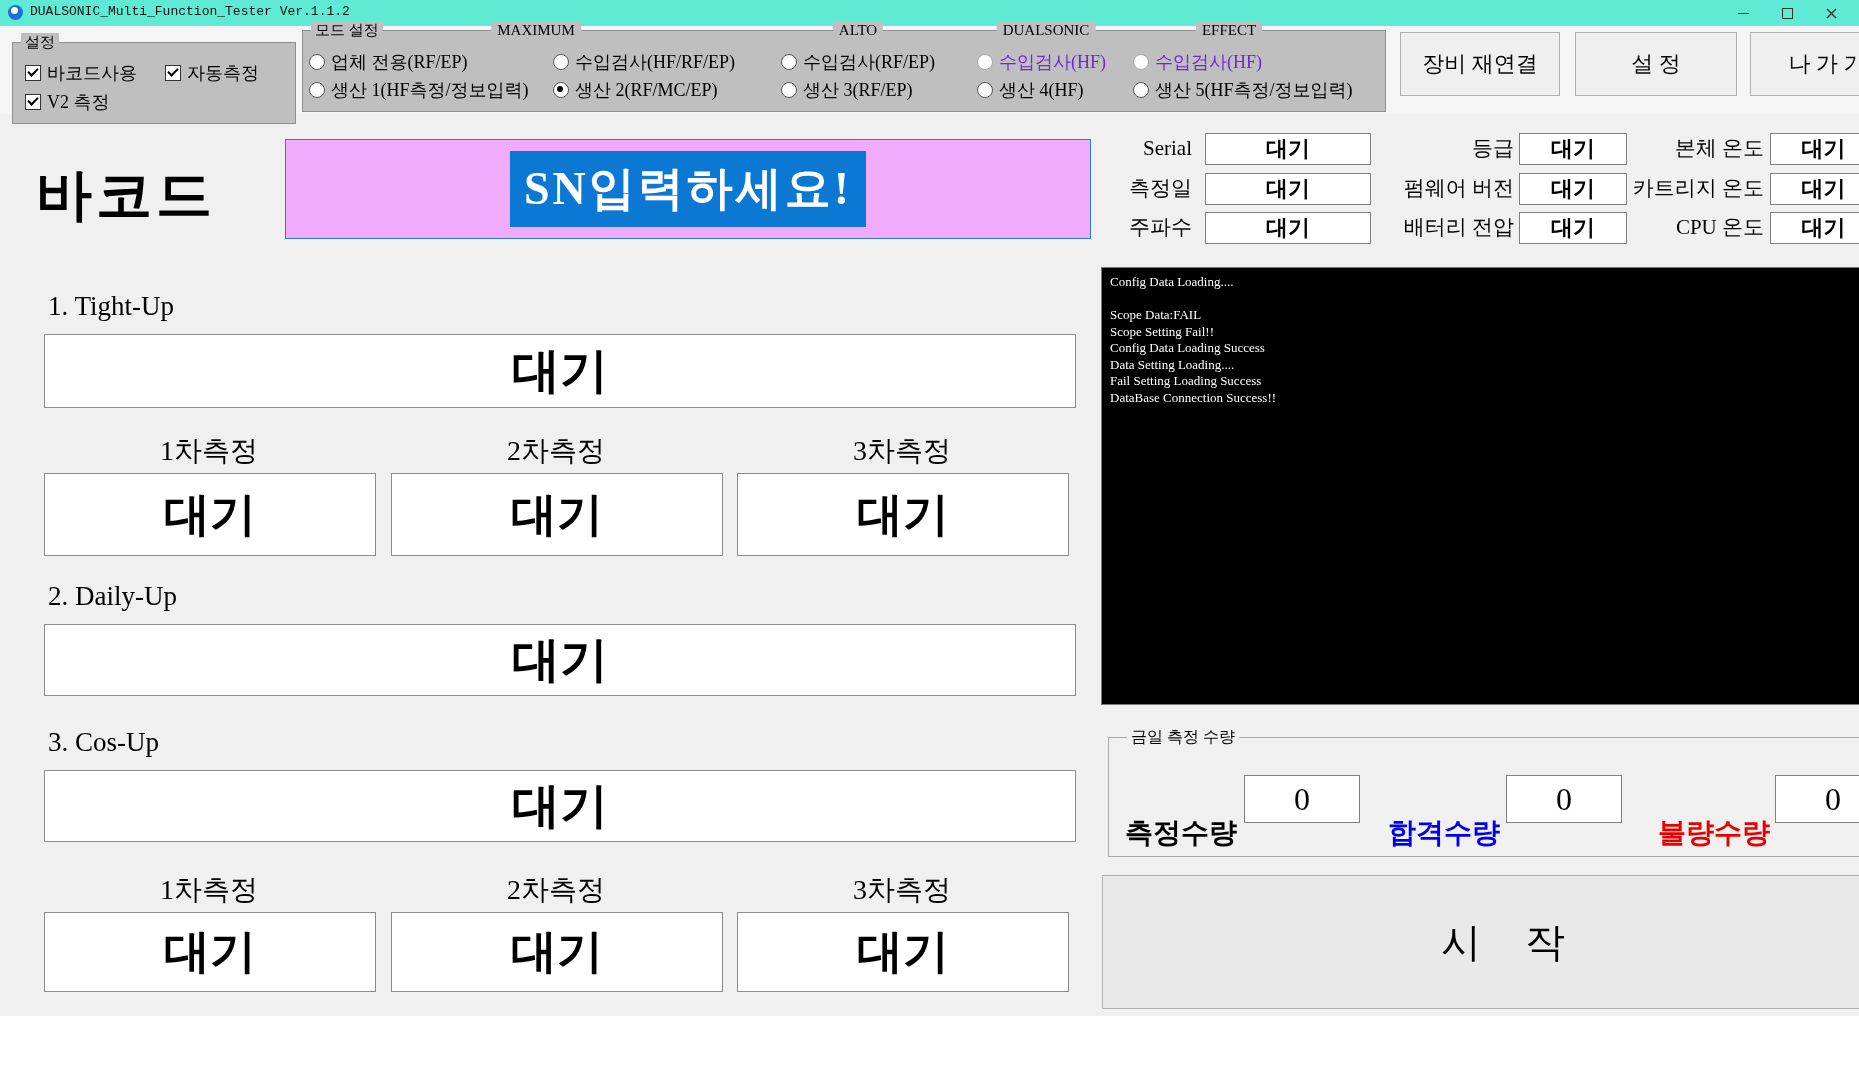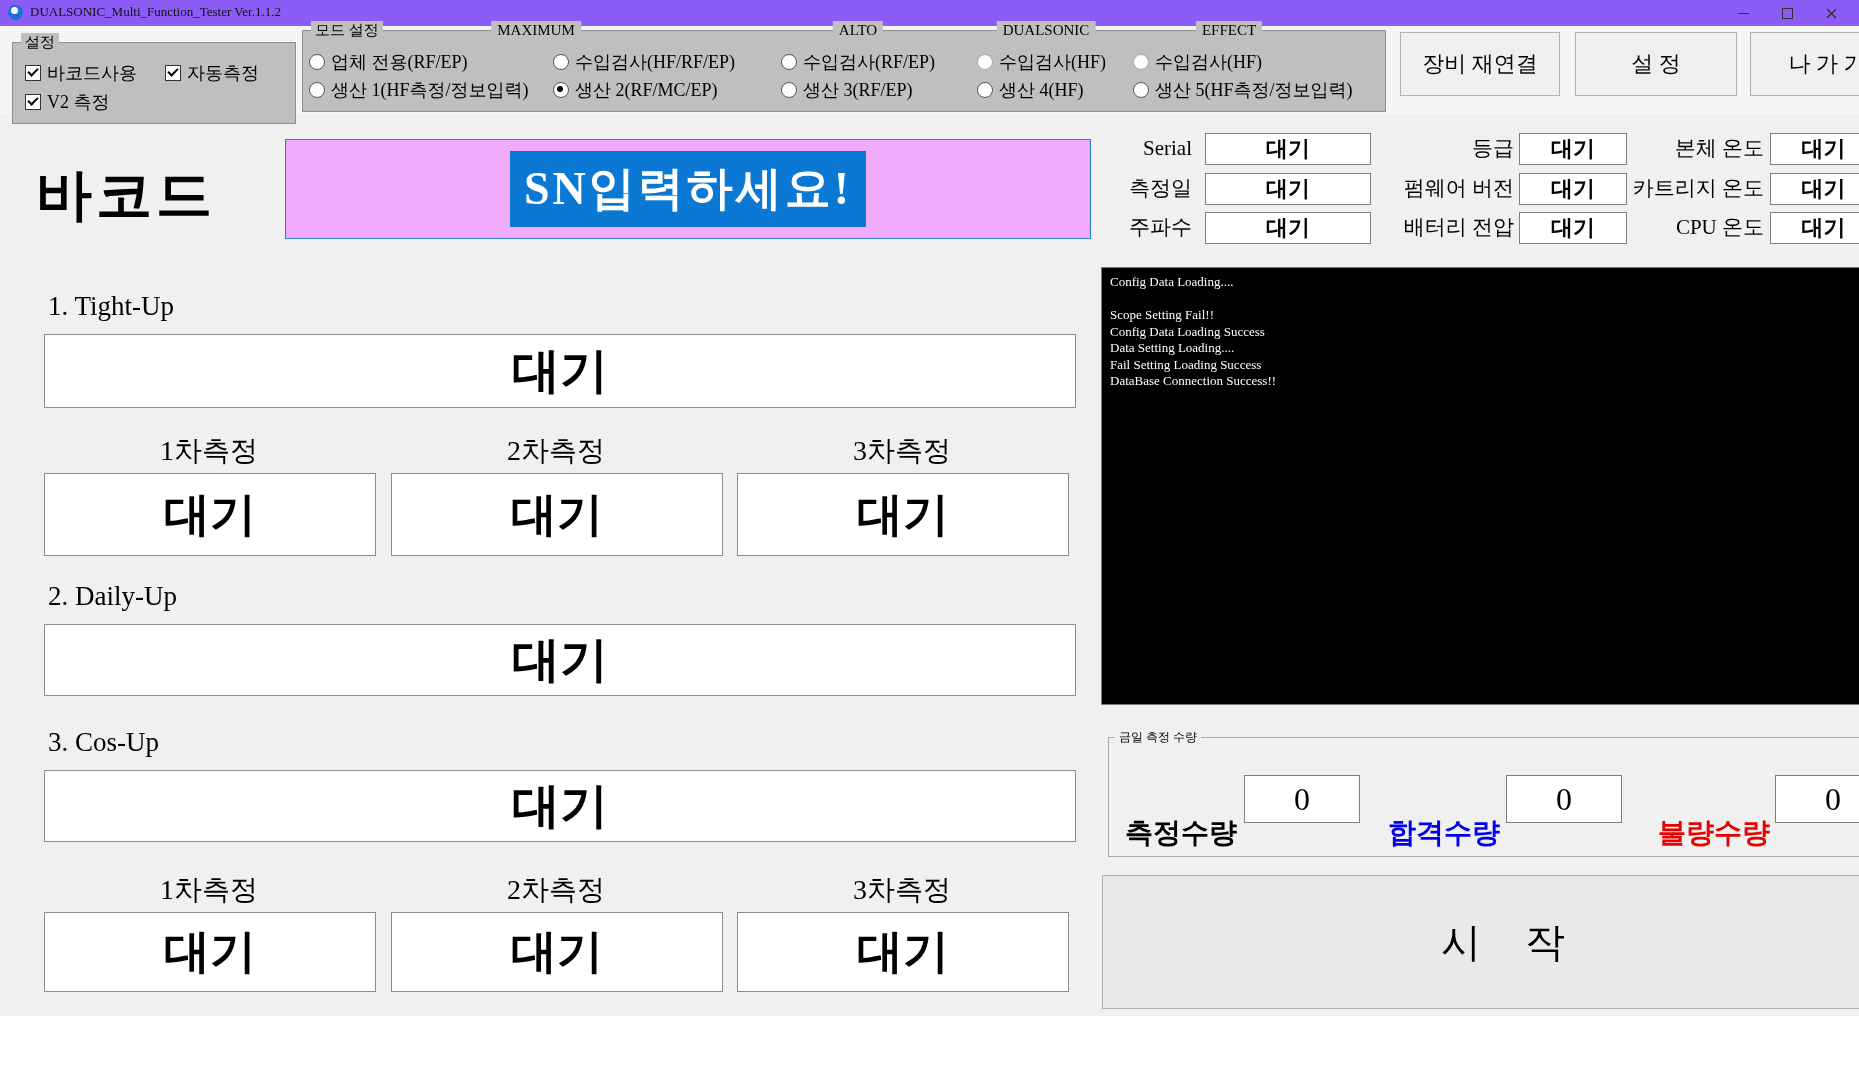--- a/index.html
+++ b/index.html
@@ -1,20 +1,20 @@
 <!DOCTYPE html>
 <html><head>
 <meta charset="utf-8">
 <style>
   html,body{margin:0;padding:0;background:#d8d8d8;}
   .app{position:relative;width:1859px;height:1080px;background:#f0f0f0;overflow:hidden;
        font-family:"Liberation Serif","DejaVu Serif",serif;color:#000;}
   
-  .titlebar{position:absolute;left:0;top:0;width:1859px;height:26px;background:#8b5cf6;
-            display:flex;align-items:center;font-family:Liberation Serif, serif;}
+  .titlebar{position:absolute;left:0;top:0;width:1859px;height:26px;background:#5eead4;
+            display:flex;align-items:center;font-family:Liberation Mono, monospace;}
   .appicon{position:absolute;left:8px;top:5px;width:15px;height:15px;border-radius:50%;
            background:#1d6fd2;}
   .appicon::after{content:"";position:absolute;left:3px;top:2px;width:7px;height:7px;border-radius:50%;background:#ffffff;}
   .apptitle{position:absolute;left:30px;top:4px;font-size:13px;color:#111;}
   .wbtn{position:absolute;top:0;width:34px;height:26px;display:flex;align-items:center;justify-content:center;}
   .glyph-min{width:11px;height:0;border-bottom:1px solid #333;}
   .glyph-max{width:9px;height:9px;border:1px solid #333;}
   
   .toppanel{position:absolute;left:0;top:26px;width:1859px;height:88px;background:#f5f5f5;}
   .groupbox{position:absolute;background:#bfbfbf;border:1px solid #8f8f8f;}
@@ -24,21 +24,21 @@
              padding:0 6px;font-size:15px;line-height:18px;white-space:nowrap;}
   .cb-row,.radio-row{position:absolute;display:flex;align-items:center;gap:6px;font-size:18px;
                      line-height:22px;white-space:nowrap;cursor:default;}
   .cbox{width:14px;height:14px;background:#fff;border:1px solid #333;position:relative;flex:0 0 auto;}
   .cbox .check{position:absolute;left:2px;top:2px;width:8px;height:4px;
                border-left:2px solid #000;border-bottom:2px solid #000;transform:rotate(-45deg);}
   .radio{width:14px;height:14px;border-radius:50%;background:#fff;border:1px solid #555;
          position:relative;flex:0 0 auto;}
   .radio .dot{display:none;position:absolute;left:3px;top:3px;width:6px;height:6px;border-radius:50%;background:#000;}
   .radio-row.selected .radio .dot{display:block;}
-  .radio-row.disabled{color:#000000;}
+  .radio-row.disabled{color:#6d28d9;}
   .radio-row.disabled .radio{border-color:#a8a8a8;}
   .topbtn{position:absolute;background:#efefef;border:1px solid #b0b0b0;display:flex;
           align-items:center;justify-content:center;font-size:22px;white-space:nowrap;}
   
   .barcode-label{position:absolute;left:36px;top:158px;font-size:56px;font-weight:700;letter-spacing:4px;}
   .barcode-input{position:absolute;left:285px;top:139px;width:804px;height:98px;background:#f0abfc;
                  border:1px solid #2e7cc0;display:flex;align-items:center;justify-content:center;}
   .barcode-sel{background:#0b79d4;color:#ffffff;font-size:46px;font-weight:600;letter-spacing:3px;
                padding:10px 14px;line-height:1.2;white-space:nowrap;}
   
@@ -53,22 +53,22 @@
   .bigbox .wait2{font-size:46px;font-weight:700;}
   .meas-label{position:absolute;font-size:28px;text-align:center;white-space:nowrap;}
   
   .console{position:absolute;left:1101px;top:267px;width:760px;height:438px;background:#000;
            border:1px solid #77797c;color:#fff;font-size:13px;line-height:16.5px;
            padding:6px 8px;box-sizing:border-box;overflow:hidden;}
   .console .cline{min-height:16.5px;white-space:pre;}
   
   .daily-group{position:absolute;left:1108px;top:737px;width:780px;height:118px;
                border:1px solid #aaaaaa;}
-  .daily-legend{position:absolute;top:-10px;left:6px;background:#f0f0f0;padding:0 4px;
-                font-size:12px;line-height:18px;white-space:nowrap;}
+  .daily-legend{position:absolute;top:-10px;left:18px;background:#f0f0f0;padding:0 4px;
+                font-size:16px;line-height:18px;white-space:nowrap;}
   .count-label{position:absolute;font-size:28px;font-weight:700;white-space:nowrap;margin-top:32px;}
   .count-box{position:absolute;width:114px;height:46px;background:#fff;border:1px solid #7f7f7f;
              text-align:center;font-size:32px;line-height:46px;}
   
   .start-btn{position:absolute;left:1102px;top:875px;width:800px;height:132px;background:#e9e9e9;
              border:1px solid #b0b0b0;display:flex;align-items:center;justify-content:center;
              font-size:40px;word-spacing:34px;}
   .bottom-strip{position:absolute;left:0;top:1016px;width:1859px;height:64px;background:#ffffff;}
 </style>
 </head>
@@ -240,20 +240,21 @@
   <div class="bigbox" style="left:391px;top:912px;width:330px;height:78px;">
     <span class="wait2">대기</span>
   </div>
   <div class="bigbox" style="left:737px;top:912px;width:330px;height:78px;">
     <span class="wait2">대기</span>
   </div>
 
   <div class="console">
     <div class="cline">Config Data Loading....</div>
     <div class="cline"></div>
+    <div class="cline">Scope Data:FAIL</div>
     <div class="cline">Scope Setting Fail!!</div>
     <div class="cline">Config Data Loading Success</div>
     <div class="cline">Data Setting Loading....</div>
     <div class="cline">Fail Setting Loading Success</div>
     <div class="cline">DataBase Connection Success!!</div>
   </div>
 
   <div class="daily-group">
     <span class="daily-legend">금일 측정 수량</span>
     <div class="count-label" style="left:16px;top:44px;color:#000;">측정수량</div>

